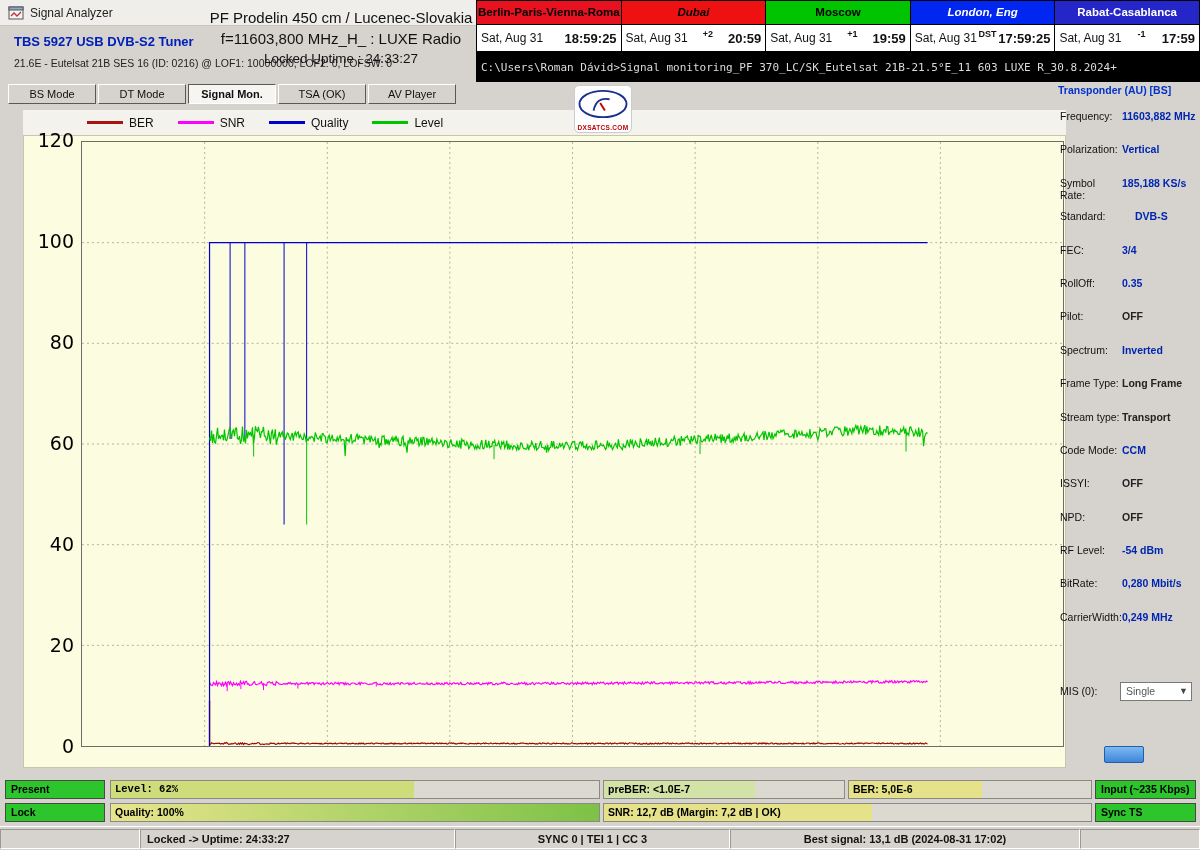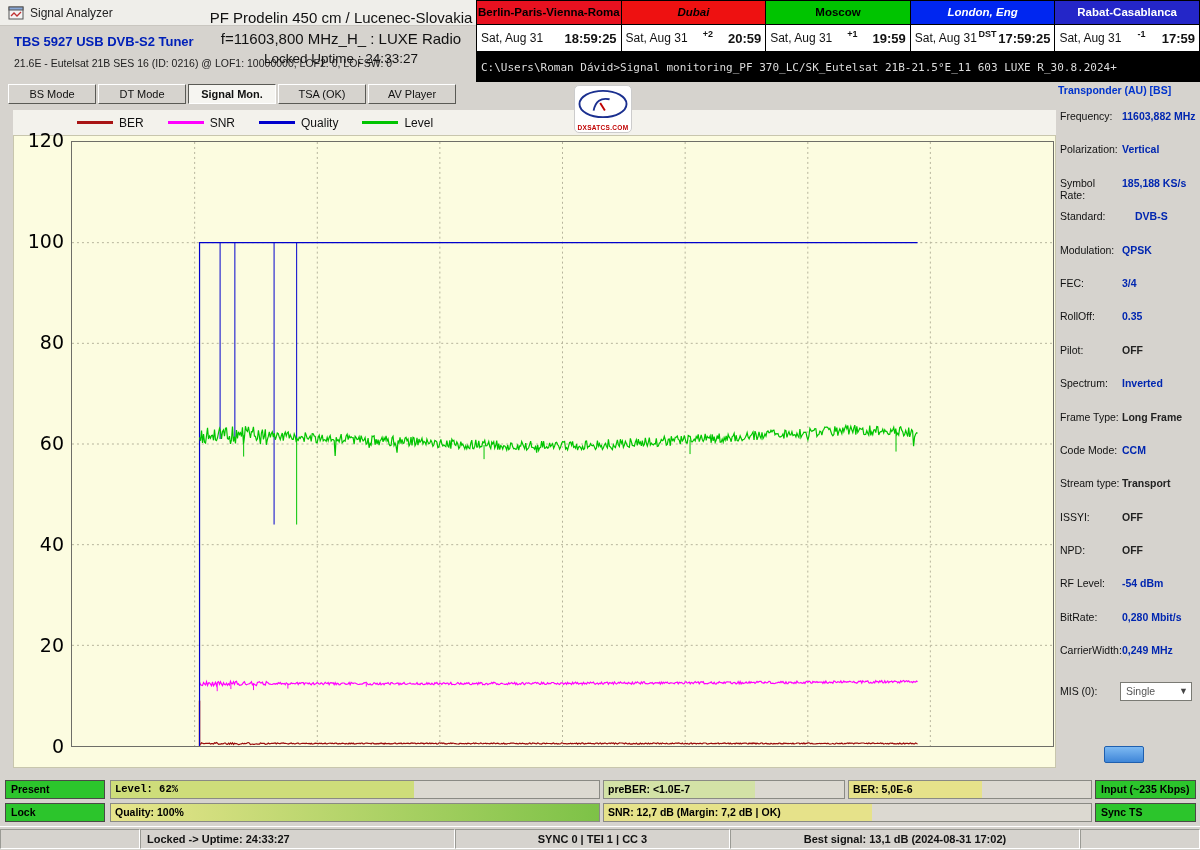--- a/index.html
+++ b/index.html
@@ -35,21 +35,21 @@
   
   .tabs{position:absolute;left:8px;top:84px;display:flex;gap:2px;z-index:4;}
   .tabbtn{width:88px;height:20px;font-size:11px;background:#d6d3ce;border:1px solid;border-color:#ffffff #5a5a55 #5a5a55 #ffffff;text-align:center;line-height:18px;cursor:default;}
   .tabbtn.active{background:#f6f5f1;border-color:#5a5a55 #ffffff #ffffff #5a5a55;font-weight:bold;}
 
   
   .logo{position:absolute;left:574px;top:85px;width:58px;height:48px;background:#fff;border:1px solid #ccc;border-radius:5px;z-index:10;text-align:center;padding-top:2px;}
   .logotext{font-size:6.5px;font-weight:bold;color:#c00000;letter-spacing:0.3px;}
 
   
-  .chartpanel{position:absolute;left:13px;top:110px;width:984px;height:658px;z-index:2;}
+  .chartpanel{position:absolute;left:23px;top:110px;width:984px;height:658px;z-index:2;}
   .legendstrip{position:absolute;left:0;top:0;width:1043px;height:25px;background:#f3f2ec;display:flex;align-items:center;padding-left:64px;gap:24px;}
   .legitem{display:flex;align-items:center;gap:6px;font-size:12px;}
   .legsample{width:36px;height:3px;display:inline-block;}
   .plotbg{position:absolute;left:0;top:25px;width:1043px;height:633px;background:#fcfce0;border:1px solid #c8c6ad;}
   .ylab{position:absolute;left:0;width:50px;text-align:right;font-family:"DejaVu Sans",sans-serif;font-size:19px;color:#000;}
   .plotframe{position:absolute;left:57px;top:5px;width:983px;height:606px;border:1px solid #6e6e68;}
   .plotframe svg{display:block;width:100%;height:100%;}
   .grid{stroke:#b6b49c;stroke-width:1;stroke-dasharray:2 3;}
 
   
@@ -246,50 +246,46 @@
         </div>
         <div class="tp-row">
           <span class="tp-label">Symbol Rate:</span>
           <span class="tp-value" style="color: rgb(0, 38, 176);">185,188 KS/s</span>
         </div>
         <div class="tp-row">
           <span class="tp-label">Standard:</span>
           <span class="tp-value" style="color: rgb(0, 38, 176); padding-left: 13px;">DVB-S</span>
         </div>
         <div class="tp-row">
-          <span class="tp-label">Modulation:</span>
-          <span class="tp-value" style="color: rgb(0, 38, 176);">QPSK</span>
-        </div>
-        <div class="tp-row">
           <span class="tp-label">FEC:</span>
           <span class="tp-value" style="color: rgb(0, 38, 176);">3/4</span>
         </div>
         <div class="tp-row">
           <span class="tp-label">RollOff:</span>
           <span class="tp-value" style="color: rgb(0, 38, 176);">0.35</span>
         </div>
         <div class="tp-row">
           <span class="tp-label">Pilot:</span>
           <span class="tp-value" style="color: rgb(34, 34, 34);">OFF</span>
         </div>
         <div class="tp-row">
           <span class="tp-label">Spectrum:</span>
           <span class="tp-value" style="color: rgb(0, 38, 176);">Inverted</span>
         </div>
         <div class="tp-row">
           <span class="tp-label">Frame Type:</span>
           <span class="tp-value" style="color: rgb(34, 34, 34);">Long Frame</span>
         </div>
         <div class="tp-row">
+          <span class="tp-label">Stream type:</span>
+          <span class="tp-value" style="color: rgb(34, 34, 34);">Transport</span>
+        </div>
+        <div class="tp-row">
           <span class="tp-label">Code Mode:</span>
           <span class="tp-value" style="color: rgb(0, 38, 176);">CCM</span>
-        </div>
-        <div class="tp-row">
-          <span class="tp-label">Stream type:</span>
-          <span class="tp-value" style="color: rgb(34, 34, 34);">Transport</span>
         </div>
         <div class="tp-row">
           <span class="tp-label">ISSYI:</span>
           <span class="tp-value" style="color: rgb(34, 34, 34);">OFF</span>
         </div>
         <div class="tp-row">
           <span class="tp-label">NPD:</span>
           <span class="tp-value" style="color: rgb(34, 34, 34);">OFF</span>
         </div>
         <div class="tp-row">

